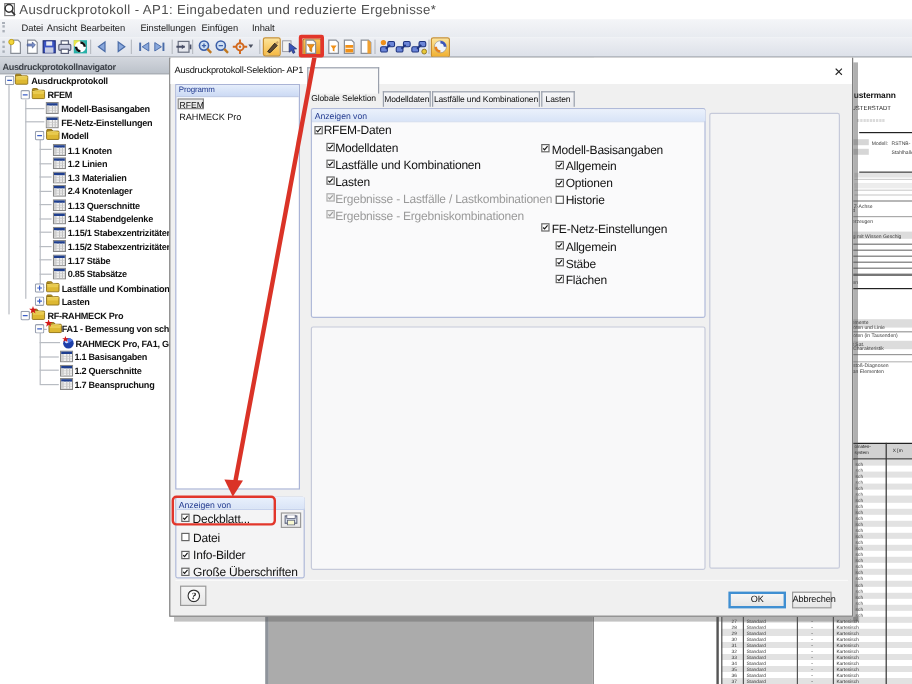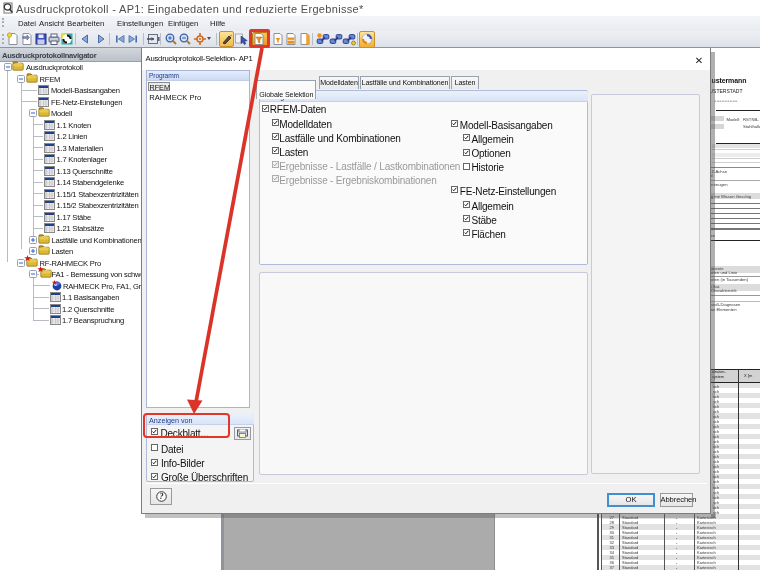--- a/index.html
+++ b/index.html
@@ -17,21 +17,21 @@
   background:linear-gradient(#eef0f4,#dde1e9); border-bottom:1px solid #8e959f; }
 .tsep { top:33px; width:1px; height:12px; background:#b9bdc4; }
 .grip { left:2px; width:2px; height:10px; border-left:2px dotted #aab0b9; }
 
 
 #nav { left:0; top:48px; width:222px; height:522px; background:#fff; }
 #navhead { left:0; top:48px; width:222px; height:14px;
   background:linear-gradient(#d2d6dd,#bcc2ca); border-bottom:1px solid #9aa0a8; }
 #navhead span { position:absolute; left:2px; top:3px; font-size:7.6px; font-weight:bold; color:#3c4148; letter-spacing:-0.28px; }
 #navedge { left:221px; top:62px; width:3px; height:508px; background:#8f949b; }
-.trow { position:absolute; font-size:7.6px; font-weight:normal; color:#111; white-space:nowrap; letter-spacing:-0.22px; }
+.trow { position:absolute; font-size:7.6px; font-weight:bold; color:#111; white-space:nowrap; letter-spacing:-0.22px; }
 
 
 #workspace { left:224px; top:48px; width:536px; height:522px; background:#ababab; }
 #page { left:494px; top:48px; width:266px; height:522px; background:#fff; border-left:1px solid #8f8f8f; }
 .pv { position:absolute; font-size:4.5px; color:#3a3a3a; white-space:nowrap; }
 .pvline { position:absolute; background:#222; }
 .pvband { position:absolute; background:#d6d6d6; }
 
 
 #dialog { left:141px; top:48px; width:570px; height:466px; background:#f0f0f0;
@@ -94,21 +94,21 @@
 </svg>
 <div class="abs" id="titletext">Ausdruckprotokoll - AP1: Eingabedaten und reduzierte Ergebnisse*</div>
 
 <div class="abs" id="menubar"></div>
 <div class="abs grip" style="top:18px;height:9px"></div>
 <div class="abs menuitem" style="left:18px">Datei</div>
 <div class="abs menuitem" style="left:39px">Ansicht</div>
 <div class="abs menuitem" style="left:67px">Bearbeiten</div>
 <div class="abs menuitem" style="left:117px">Einstellungen</div>
 <div class="abs menuitem" style="left:168px">Einfügen</div>
-<div class="abs menuitem" style="left:210px">Hilfe</div>
+<div class="abs menuitem" style="left:210px">Inhalt</div>
 
 <div class="abs" id="toolbar"></div>
 <div class="abs grip" style="top:34px"></div>
 <div id="icons">
 <svg class="abs" style="left:6px;top:32px" width="14" height="14" viewBox="0 0 14 14">
       <path d="M3 1.5 h6 l2 2 v9 h-8 z" fill="#fff" stroke="#8a8f98" stroke-width="1"></path>
       <circle cx="3.5" cy="3" r="2.2" fill="#f3d53a" stroke="#b99a10" stroke-width=".7"></circle>
     </svg>
 <svg class="abs" style="left:20px;top:32px" width="14" height="14" viewBox="0 0 14 14">
       <path d="M3 1.5 h6 l2 2 v9 h-8 z" fill="#fff" stroke="#8a8f98" stroke-width="1"></path>
@@ -337,21 +337,21 @@
 <div class="abs" style="left:32.5px;top:158.5px;width:10.0px;height:1px;background:#b8bcc2"></div>
 <svg class="abs" style="left:43.5px;top:154.0px" width="11" height="10" viewBox="0 0 11 10">
 <rect x="0.5" y="0.5" width="10" height="9" fill="#f2f2f2" stroke="#888" stroke-width="1"></rect>
 <rect x="1" y="1" width="9" height="2" fill="#1f3f8f"></rect>
 <rect x="1" y="3" width="2.2" height="6" fill="#d2d2d2"></rect>
 <line x1="5.7" y1="3" x2="5.7" y2="9" stroke="#b8b8b8" stroke-width=".8"></line>
 <line x1="8" y1="3" x2="8" y2="9" stroke="#b8b8b8" stroke-width=".8"></line>
 <line x1="1" y1="5" x2="10" y2="5" stroke="#c8c8c8" stroke-width=".6"></line>
 <line x1="1" y1="7" x2="10" y2="7" stroke="#c8c8c8" stroke-width=".6"></line>
 </svg>
-<div class="trow" style="left:56.5px;top:155.0px">1.7 Knotenlager</div>
+<div class="trow" style="left:56.5px;top:155.0px">2.4 Knotenlager</div>
 <div class="abs" style="left:32.5px;top:170.0px;width:10.0px;height:1px;background:#b8bcc2"></div>
 <svg class="abs" style="left:43.5px;top:165.5px" width="11" height="10" viewBox="0 0 11 10">
 <rect x="0.5" y="0.5" width="10" height="9" fill="#f2f2f2" stroke="#888" stroke-width="1"></rect>
 <rect x="1" y="1" width="9" height="2" fill="#1f3f8f"></rect>
 <rect x="1" y="3" width="2.2" height="6" fill="#d2d2d2"></rect>
 <line x1="5.7" y1="3" x2="5.7" y2="9" stroke="#b8b8b8" stroke-width=".8"></line>
 <line x1="8" y1="3" x2="8" y2="9" stroke="#b8b8b8" stroke-width=".8"></line>
 <line x1="1" y1="5" x2="10" y2="5" stroke="#c8c8c8" stroke-width=".6"></line>
 <line x1="1" y1="7" x2="10" y2="7" stroke="#c8c8c8" stroke-width=".6"></line>
 </svg>
@@ -403,21 +403,21 @@
 <div class="abs" style="left:32.5px;top:227.5px;width:10.0px;height:1px;background:#b8bcc2"></div>
 <svg class="abs" style="left:43.5px;top:223.0px" width="11" height="10" viewBox="0 0 11 10">
 <rect x="0.5" y="0.5" width="10" height="9" fill="#f2f2f2" stroke="#888" stroke-width="1"></rect>
 <rect x="1" y="1" width="9" height="2" fill="#1f3f8f"></rect>
 <rect x="1" y="3" width="2.2" height="6" fill="#d2d2d2"></rect>
 <line x1="5.7" y1="3" x2="5.7" y2="9" stroke="#b8b8b8" stroke-width=".8"></line>
 <line x1="8" y1="3" x2="8" y2="9" stroke="#b8b8b8" stroke-width=".8"></line>
 <line x1="1" y1="5" x2="10" y2="5" stroke="#c8c8c8" stroke-width=".6"></line>
 <line x1="1" y1="7" x2="10" y2="7" stroke="#c8c8c8" stroke-width=".6"></line>
 </svg>
-<div class="trow" style="left:56.5px;top:224.0px">1.21 Stabsätze</div>
+<div class="trow" style="left:56.5px;top:224.0px">0.85 Stabsätze</div>
 <div class="abs" style="left:36.0px;top:239.0px;width:1.0px;height:1px;background:#b8bcc2"></div>
 <svg class="abs" style="left:29.0px;top:235.5px" width="8" height="8" viewBox="0 0 8 8">
       <rect x="0.5" y="0.5" width="7" height="7" rx="1" fill="#fdfdfd" stroke="#98a0b0" stroke-width="1"></rect>
       <line x1="2" y1="4" x2="6" y2="4" stroke="#3a5ec8" stroke-width="1"></line>
       <line x1="4" y1="2" x2="4" y2="6" stroke="#3a5ec8" stroke-width="1"></line>
     </svg>
 <svg class="abs" style="left:38px;top:233.7px" width="12" height="10" viewBox="0 0 12 10">
 <path d="M1 2.5 L1 1.5 Q1 .8 1.7 .8 L4.6 .8 Q5.2 .8 5.4 1.3 L5.8 2.2 Z" fill="#caa22a" stroke="#7c5f08" stroke-width=".7"></path>
 <rect x="0.8" y="2.2" width="10.4" height="7" rx="0.8" fill="#ddb832" stroke="#866810" stroke-width=".7"></rect>
 <path d="M1.2 3.6 Q6 2.2 11 3.6 L11 3 Q6 1.6 1.2 3 Z" fill="#f7e27a"></path>
@@ -668,21 +668,21 @@
 <div class="abs" id="proghead">
     <span>Programm</span>
   </div>
 <div id="dlgbody">
 <div class="abs" style="left:147.5px;top:81.5px;width:22.5px;height:9px;background:#ebebeb;border:1px solid #8a8a8a"></div>
 <div class="progitem" style="left:149.5px;top:82.8px;font-size:7.2px">RFEM</div>
 <div class="progitem" style="left:149.3px;top:93.2px;font-size:7.6px">RAHMECK Pro</div>
 <div class="tab" style="left:319px;top:76px;width:40px;height:13px;padding-top:2px">Modelldaten</div>
 <div class="tab" style="left:360px;top:76px;width:90px;height:13px;padding-top:2px">Lastfälle und Kombinationen</div>
 <div class="tab" style="left:451px;top:76px;width:28px;height:13px;padding-top:2px">Lasten</div>
-<div class="tab active" style="left:256.3px;top:80px;width:60px;height:19px;padding-top:10px">Globale Selektion</div>
+<div class="tab active" style="left:256.3px;top:56px;width:60px;height:19px;padding-top:21px">Globale Selektion</div>
 <div class="grp" style="left:259.3px;top:90px;width:329px;height:175px"></div>
 <div class="grphead" style="left:259.8px;top:90.5px;width:328px">
       <span>Anzeigen von</span>
     </div>
 <div class="cb" style="left:261.5px;top:104.6px">
       <svg width="5" height="5" viewBox="0 0 5 5">
         <path d="M0.6 2.6 L1.8 3.8 L4.3 0.8" stroke="#1a1a1a" stroke-width="1" fill="none"></path>
       </svg>
     </div>
 <div class="cblabel" style="left:269.7px;top:104.3px">RFEM-Daten</div>

